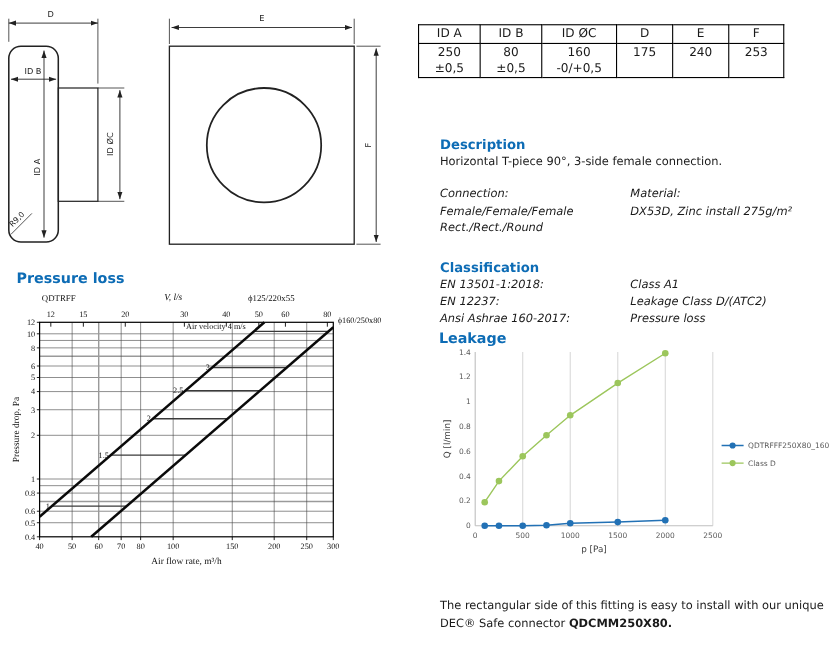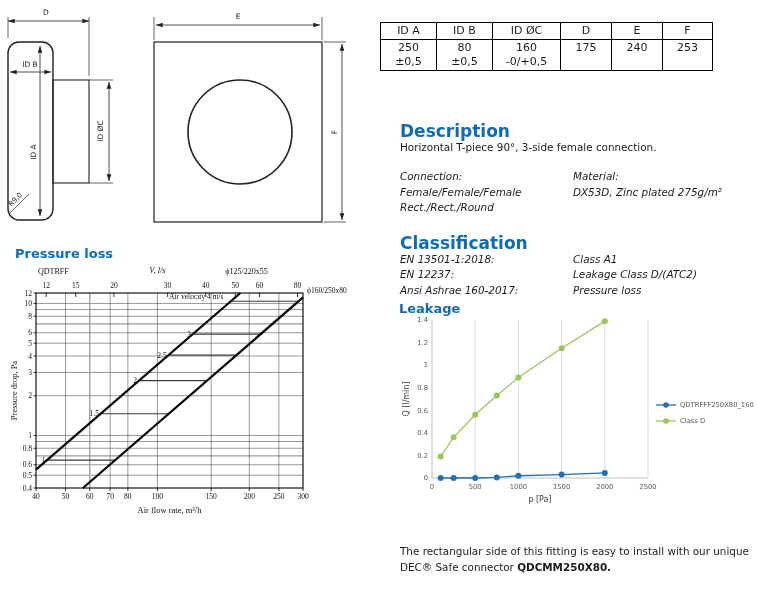--- a/index.html
+++ b/index.html
@@ -5,21 +5,21 @@
   html,body{margin:0;padding:0;}
   body{
     width:758px;height:603px;position:relative;background:#ffffff;
     font-family:"DejaVu Sans","Liberation Sans",sans-serif;
     color:#1a1a1a;overflow:hidden;
   }
   .abs{position:absolute;}
   
   .blue-head{color:var(--heading-blue,#0d6cb5);font-weight:bold;}
   .head-lg{font-size:13px;}
-  .head-sm{font-size:17px;}
+  .head-sm{font-size:12px;}
   
   table.spec{border-collapse:collapse;table-layout:fixed;}
   table.spec td{
     border:1px solid #000;text-align:center;vertical-align:middle;
     font-size:11px;padding:1px 2px;line-height:14px;
   }
   
   .body-txt{font-size:10.4px;line-height:15.5px;}
   .rowgrid{display:grid;grid-template-columns:173px 1fr;font-style:italic;}
   .footer-bold{font-weight:bold;}
@@ -122,21 +122,21 @@
   <div>Horizontal T-piece 90°, 3-side female connection.</div>
   <div style="height:14px"></div>
   <div class="rowgrid">
     <div>Connection:</div>
     <div>Material:</div>
     <div>
       <div>Female/Female/Female</div>
       <div>Rect./Rect./Round</div>
     </div>
     <div>
-      <div>DX53D, Zinc plated 275g/m²</div>
+      <div>DX53D, Zinc install 275g/m²</div>
     </div>
   </div>
 </div>
 
 <div class="abs body-txt" style="left:400px;top:236px;width:356px">
   <div class="blue-head head-sm">Classification</div>
   <div class="rowgrid">
     <div>EN 13501-1:2018:</div>
     <div>Class A1</div>
     <div>EN 12237:</div>

